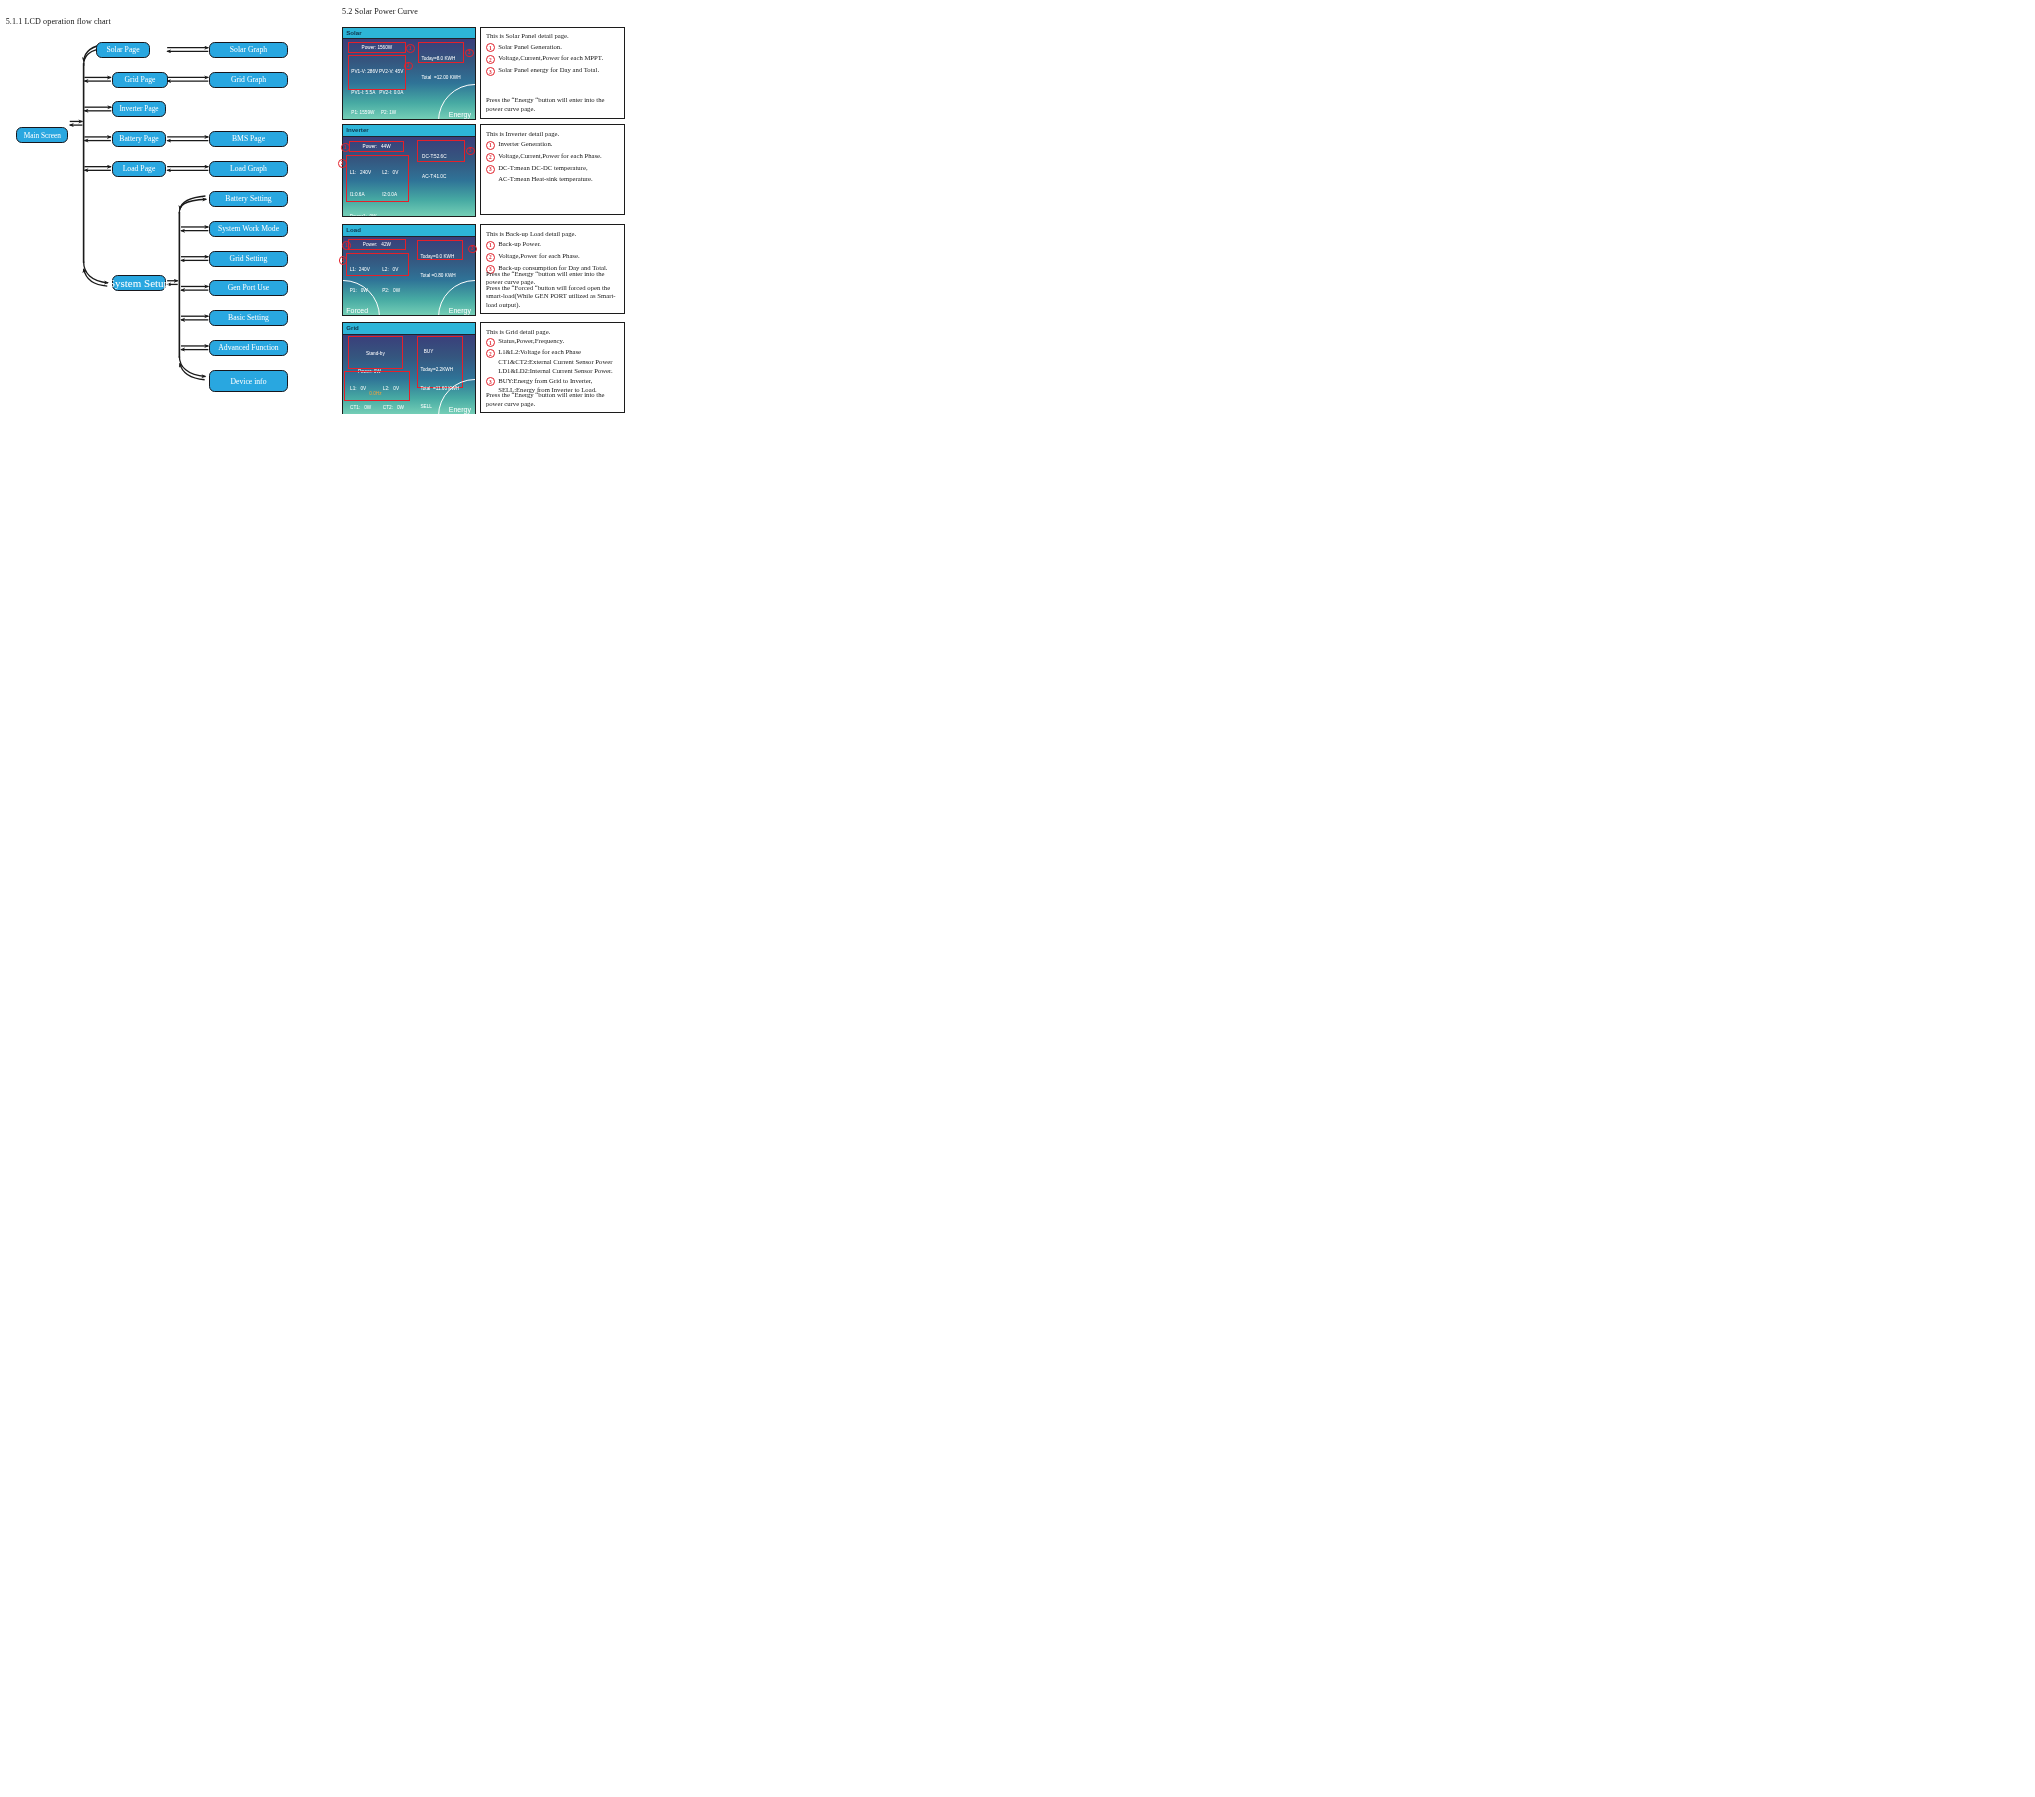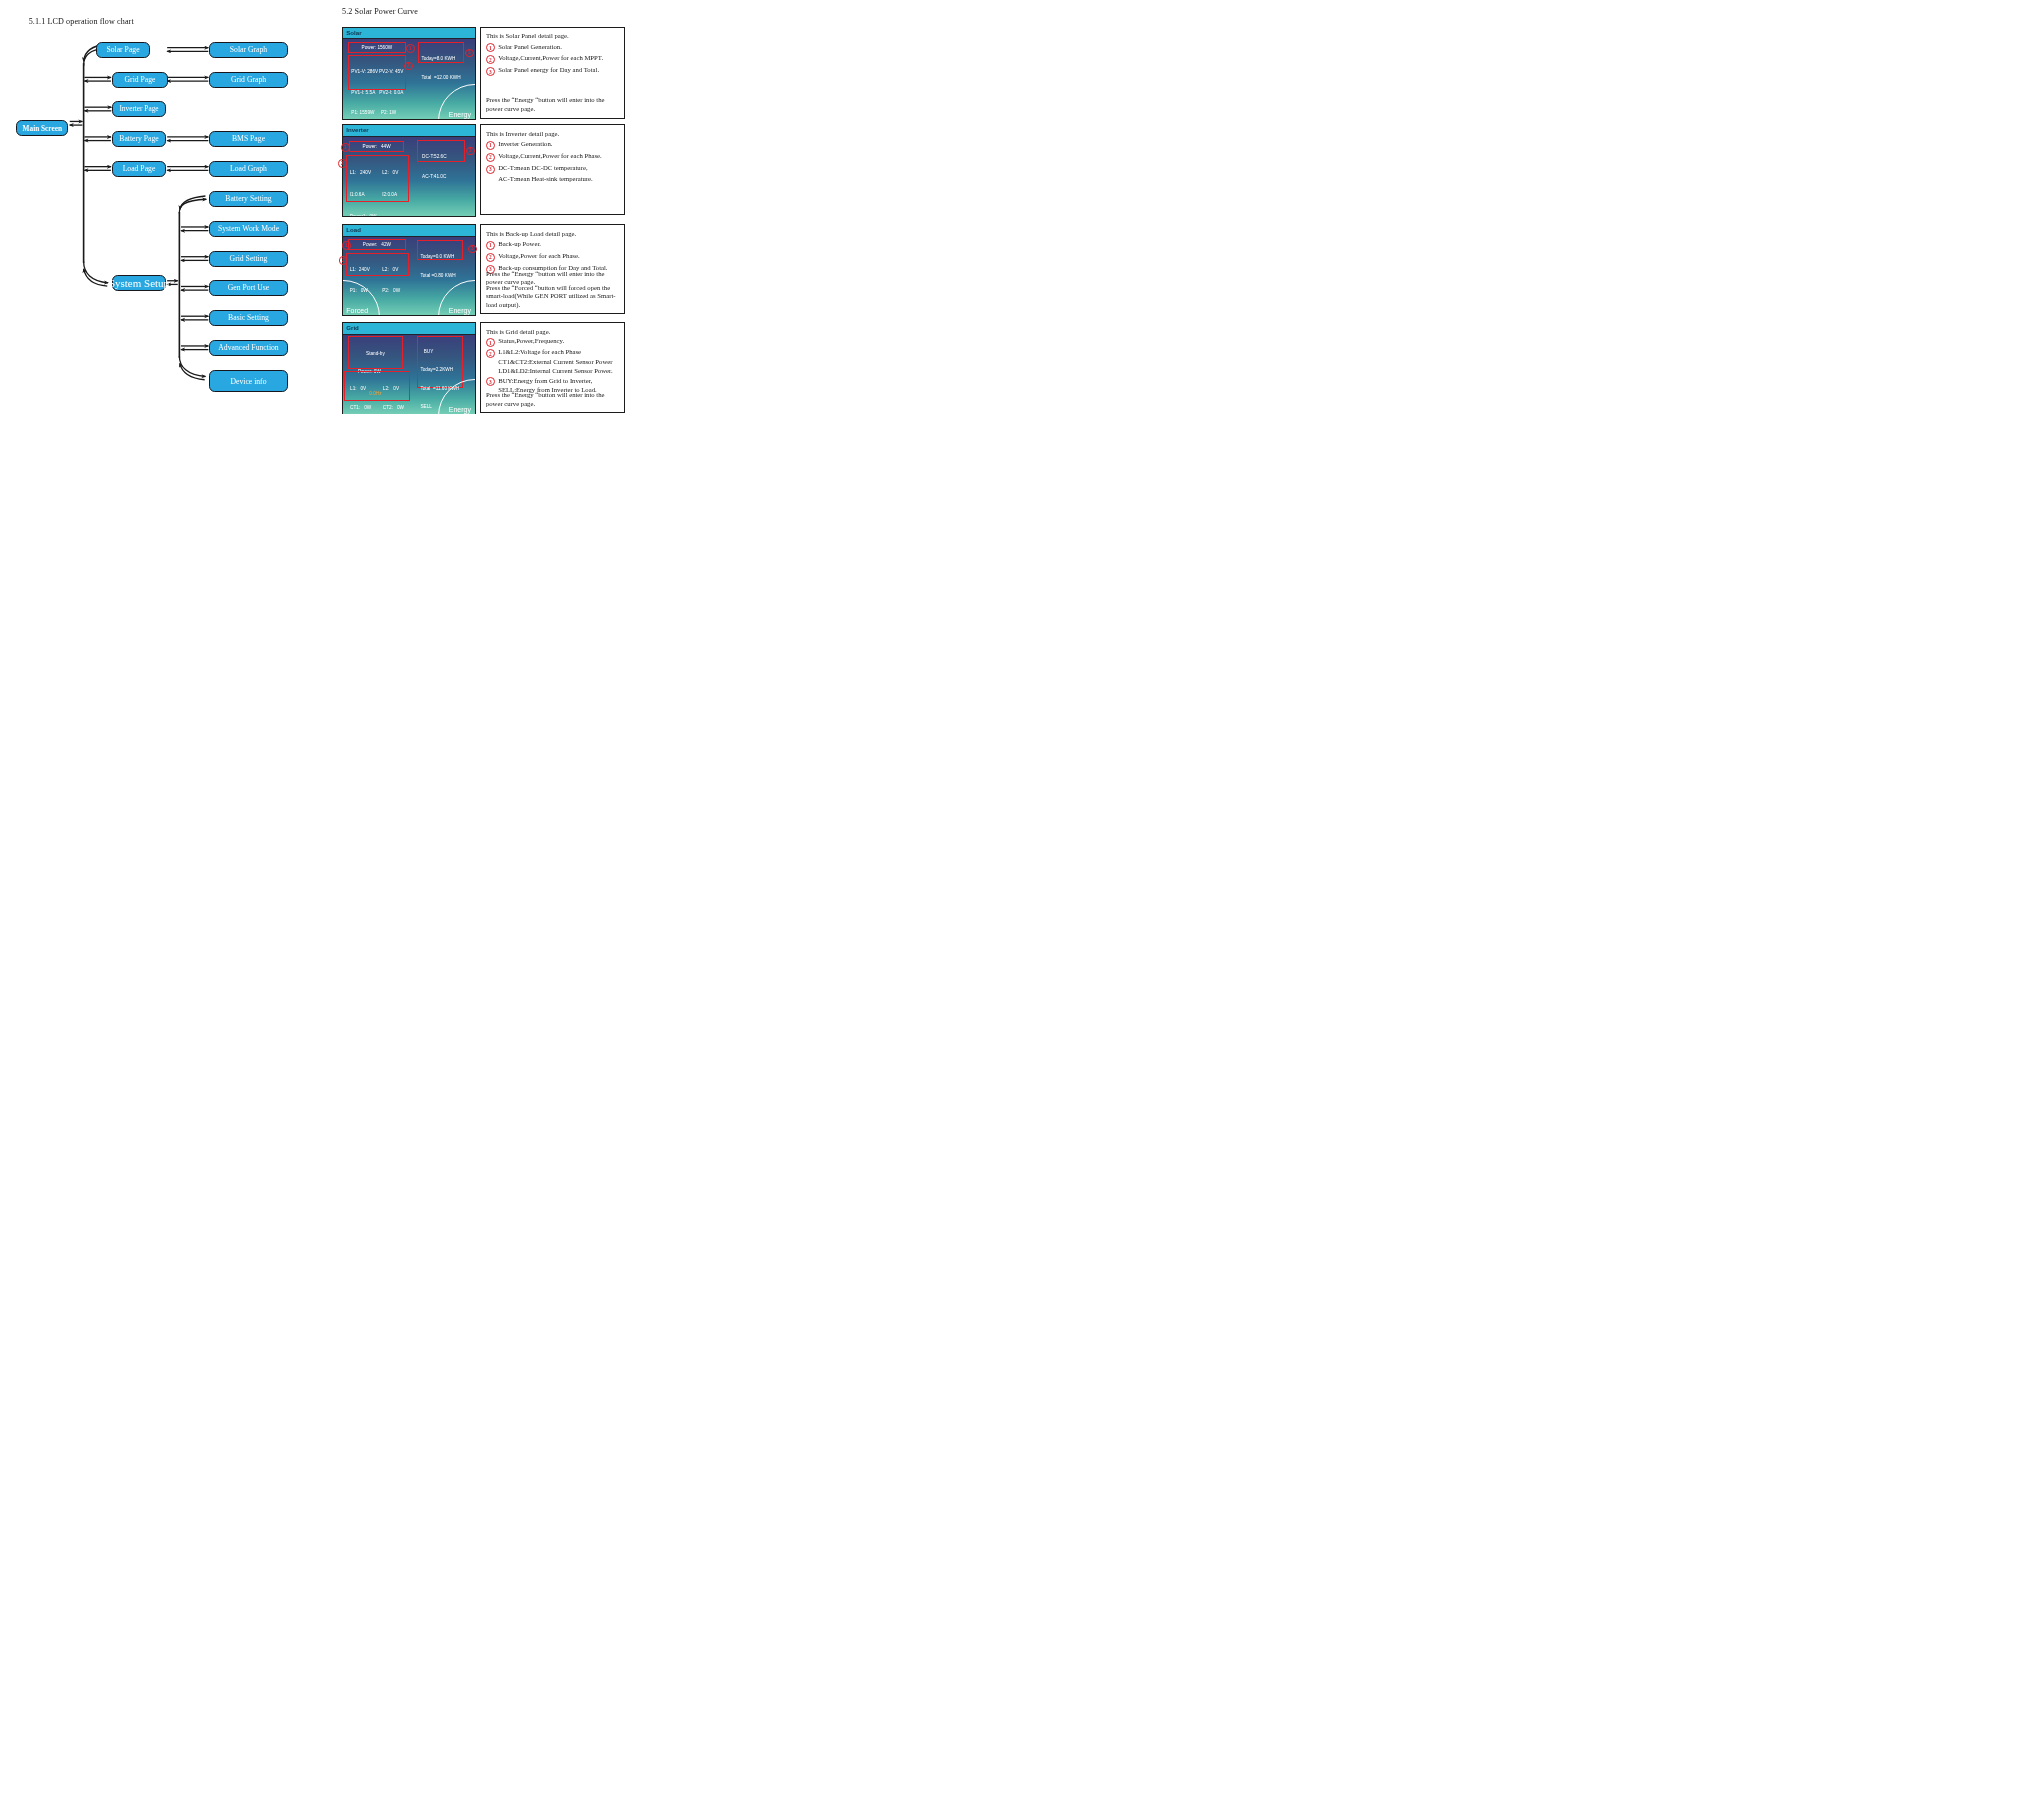--- a/index.html
+++ b/index.html
@@ -45,21 +45,21 @@
         margin-top:0.8px;background:#fff;}
   .dtext{line-height:1.25;}
   .dtext div + div{margin-top:2.8px;}
   .dnote{position:absolute;left:4.9px;right:4.1px;line-height:1.3;}
 </style>
 </head>
 <body>
 
 <div class="page">
 
-  <div class="sec-title" style="left:5.7px;top:17px;margin-left:23px;">5.1.1  LCD operation flow chart</div>
+  <div class="sec-title" style="left:5.7px;top:17px;">5.1.1  LCD operation flow chart</div>
   <div class="sec-title" style="left:342px;top:6.5px;">5.2 Solar Power Curve</div>
 
   <svg class="flowsvg" width="318" height="414" viewBox="0 0 780 1016">
     <defs>
       <marker id="ah" markerWidth="14" markerHeight="12" refX="10" refY="5" orient="auto" markerUnits="userSpaceOnUse">
         <path d="M0,0 L12,5 L0,10 L3.5,5 z" fill="#1a1a1a"></path>
       </marker>
     </defs>
     <line class="trunk" x1="205" y1="155" x2="205" y2="645"></line>
     <line class="trunk" x1="440" y1="520" x2="440" y2="878"></line>
@@ -108,21 +108,21 @@
     <path class="curve" d="M205,162 C204,136 218,122 264,117" marker-end="url(#ah)"></path>
     <path class="curve" d="M262,108 C224,112 207,126 205,150" marker-end="url(#ah)"></path>
     <path class="curve" d="M205,642 C205,670 224,691 265,694" marker-end="url(#ah)"></path>
     <path class="curve" d="M263,702 C228,700 210,684 205,660" marker-end="url(#ah)"></path>
     <path class="curve" d="M440,524 C439,503 452,492 506,489" marker-end="url(#ah)"></path>
     <path class="curve" d="M504,481 C460,485 444,497 441,514" marker-end="url(#ah)"></path>
     <path class="curve" d="M440,874 C440,900 460,921 504,924" marker-end="url(#ah)"></path>
     <path class="curve" d="M502,932 C464,929 446,913 441,892" marker-end="url(#ah)"></path>
   </svg>
 
-  <div class="fnode" style="left:16.3px;top:120px;width:52px;height:16px;font-size:7.3px;font-weight:bold;">Main Screen</div>
+  <div class="fnode" style="left:16.3px;top:127px;width:52px;height:16px;font-size:7.3px;">Main Screen</div>
   <div class="fnode" style="left:96px;top:42px;width:54px;height:15.5px;">Solar Page</div>
   <div class="fnode" style="left:112px;top:72px;width:56px;height:15.5px;">Grid Page</div>
   <div class="fnode" style="left:112px;top:101px;width:54px;height:15.5px;font-size:7.3px;">Inverter Page</div>
   <div class="fnode" style="left:112px;top:131px;width:54px;height:15.5px;">Battery Page</div>
   <div class="fnode" style="left:112px;top:161px;width:54px;height:15.5px;">Load Page</div>
   <div class="fnode" style="left:112px;top:275px;width:54px;height:15.5px;font-size:11px;">System Setup</div>
   <div class="fnode" style="left:209px;top:42px;width:79px;height:15.5px;">Solar Graph</div>
   <div class="fnode" style="left:209px;top:72px;width:79px;height:15.5px;">Grid Graph</div>
   <div class="fnode" style="left:209px;top:131px;width:79px;height:15.5px;">BMS Page</div>
   <div class="fnode" style="left:209px;top:161px;width:79px;height:15.5px;">Load Graph</div>

